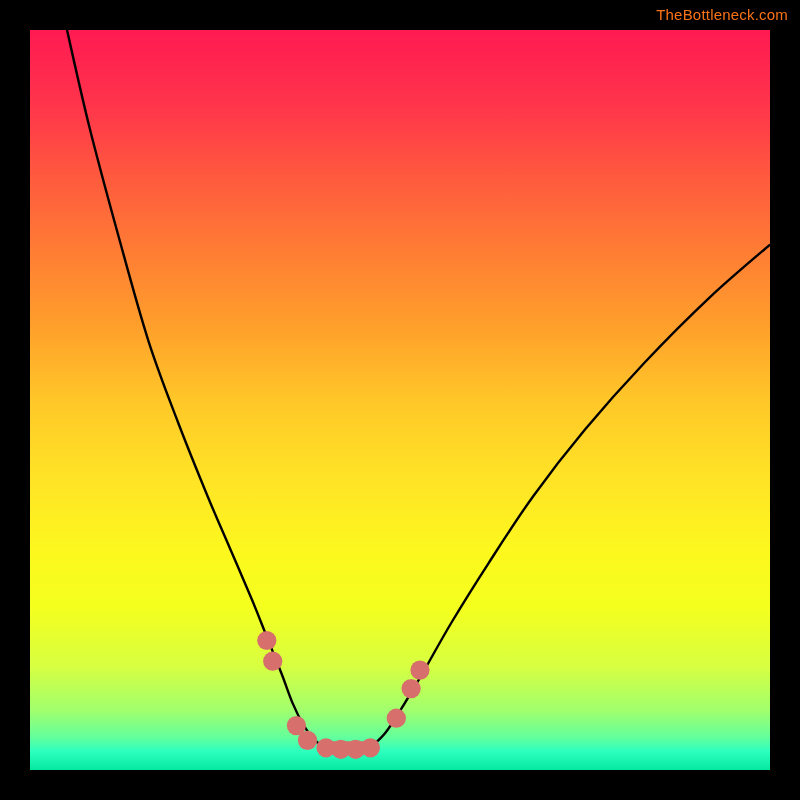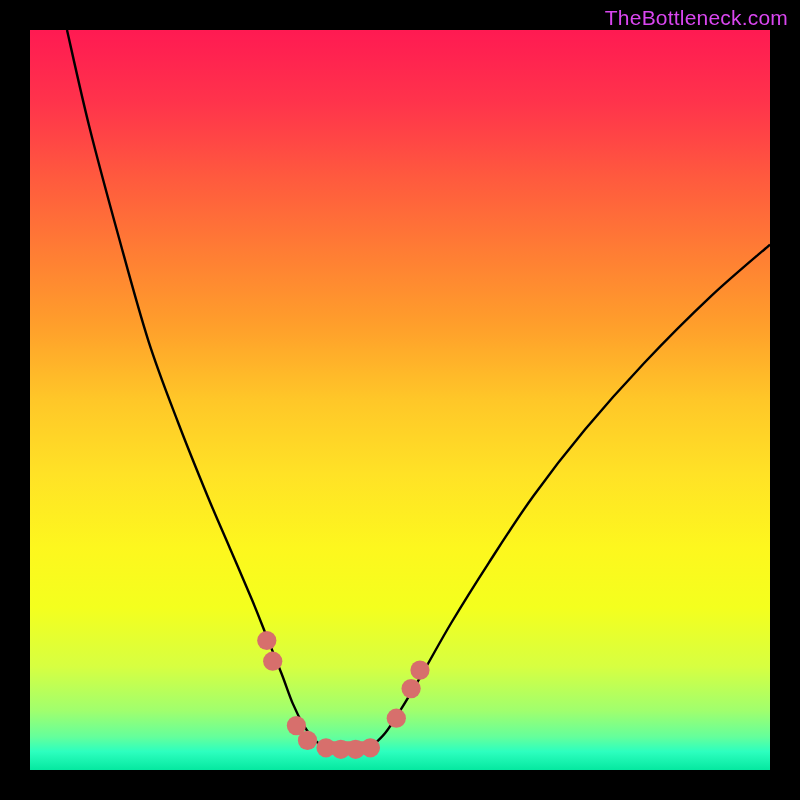--- a/index.html
+++ b/index.html
@@ -21,22 +21,22 @@
     position: absolute;
     left: 30px;
     top: 30px;
     width: 740px;
     height: 740px;
   }
   .watermark {
     position: absolute;
     top: 6px;
     right: 12px;
-    color: #d946ef;
-    font-size: 21px;
+    color: #f97316;
+    font-size: 15px;
     font-weight: 400;
     letter-spacing: 0.2px;
   }
   svg { display: block; }
 </style>
 </head>
 <body>
 
 <div class="frame">
   <div class="plot-area">

